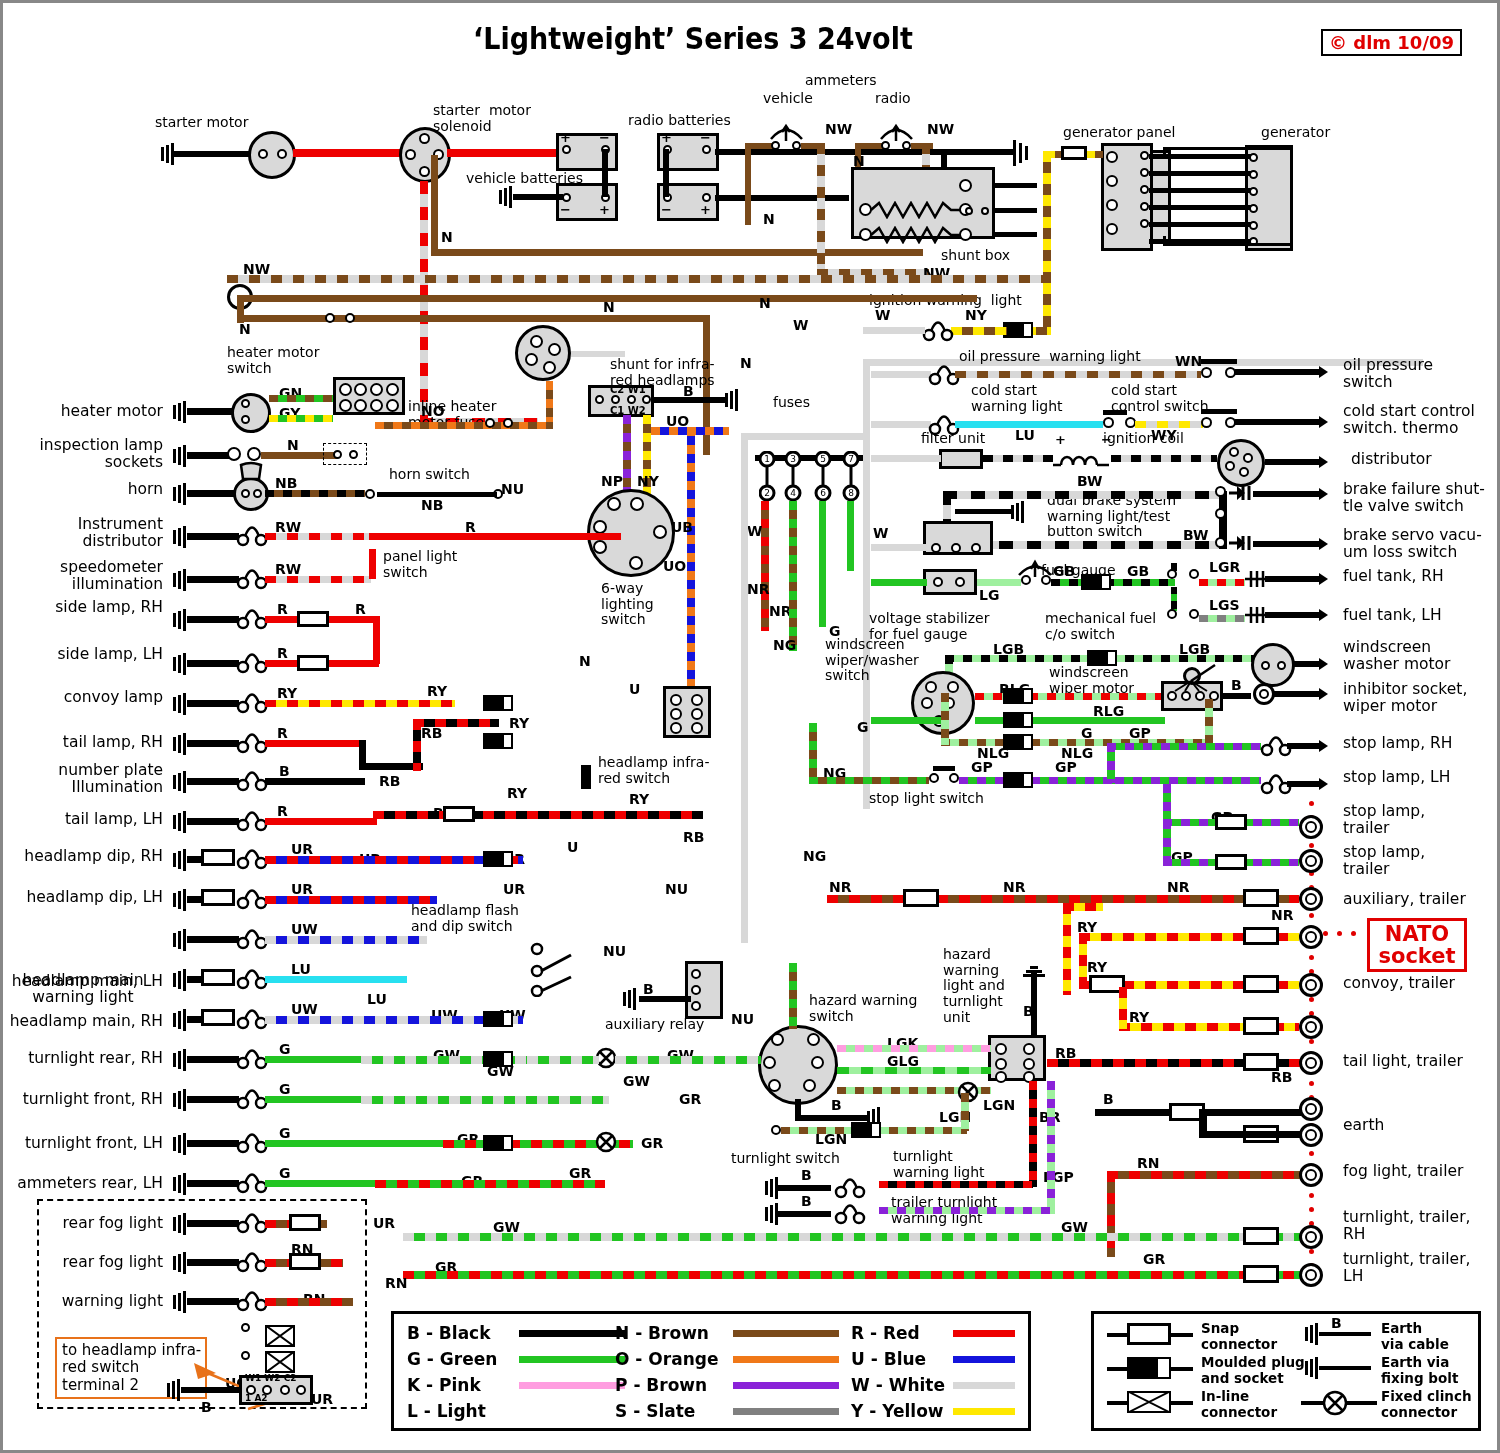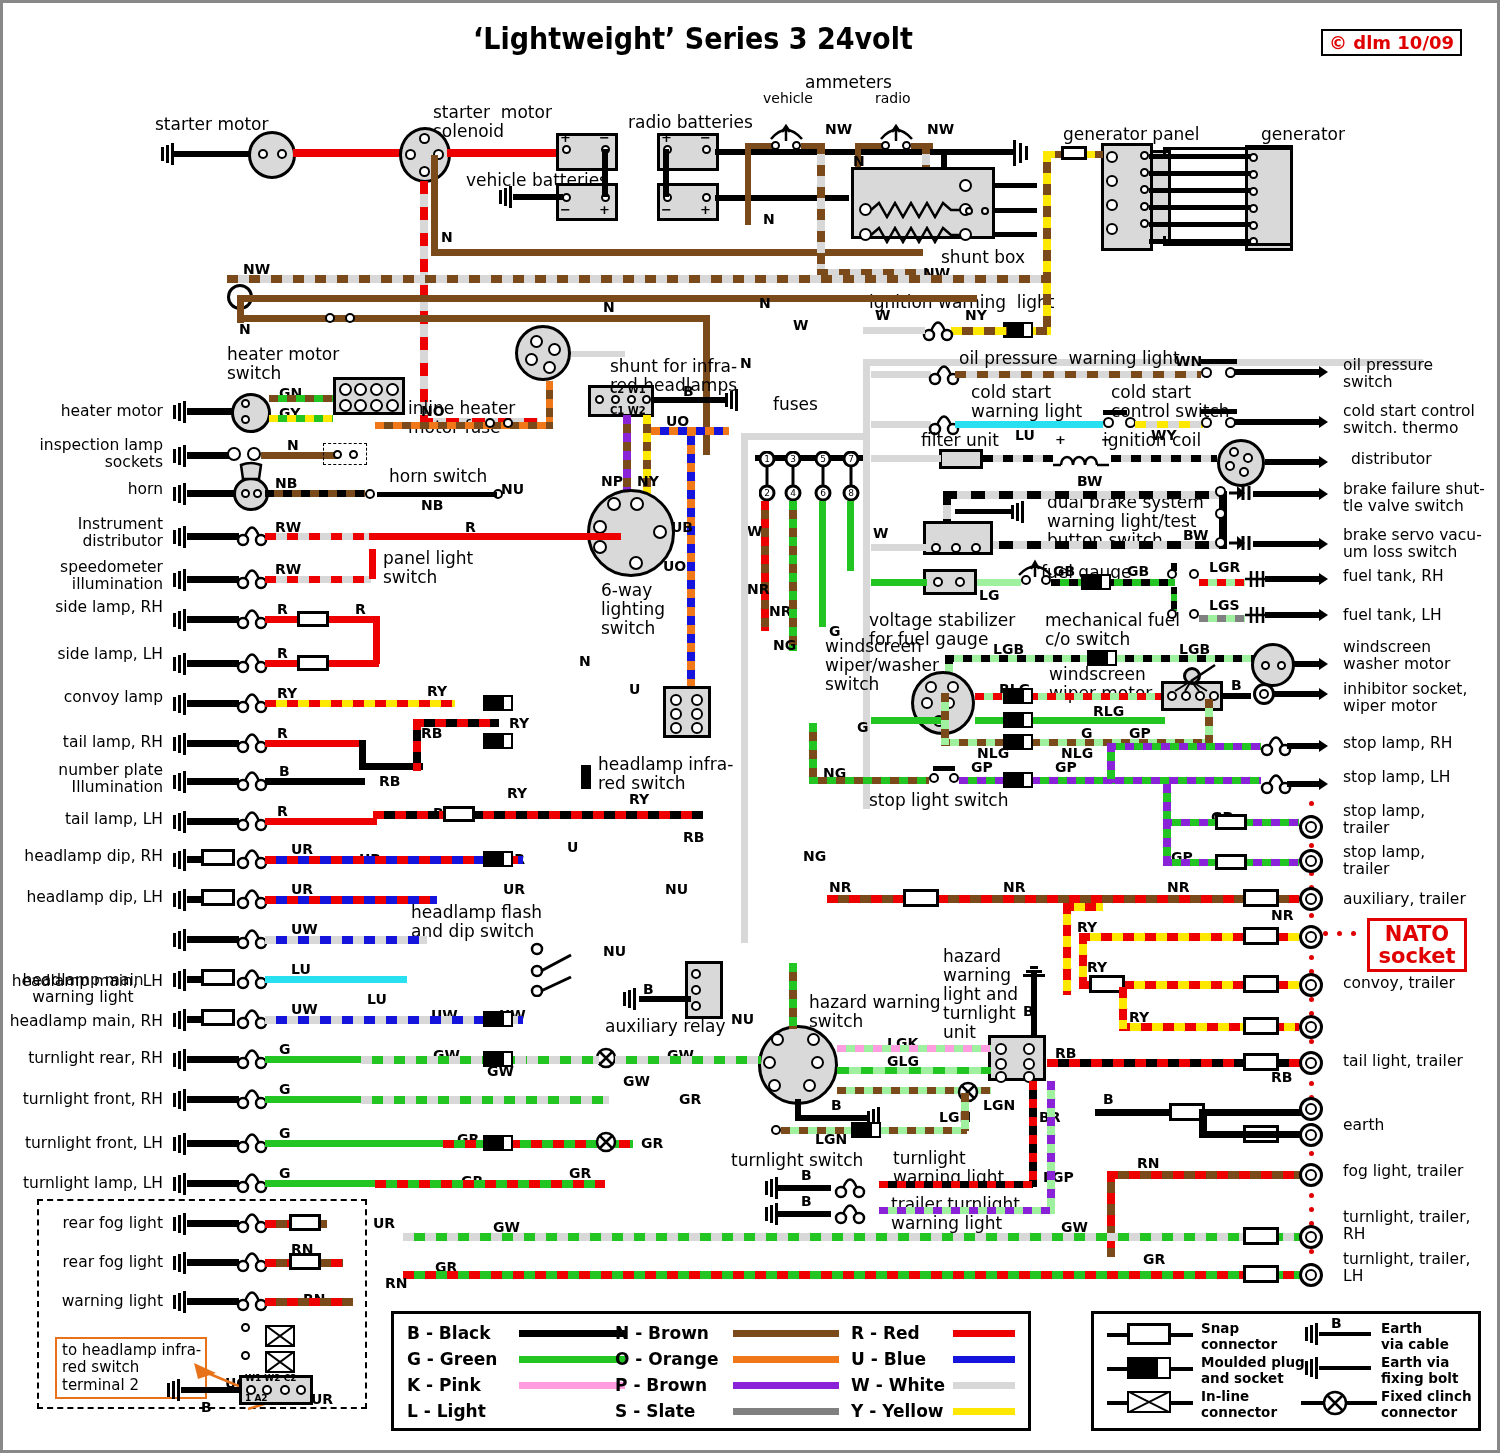--- a/index.html
+++ b/index.html
@@ -1,18 +1,18 @@
 <!DOCTYPE html>
 <html><head>
 <meta charset="utf-8">
 <style>
   html,body{margin:0;padding:0;background:#fff;}
   body{font-family:"DejaVu Sans","Liberation Sans",sans-serif;}
   #page{position:relative;width:1500px;height:1453px;background:#fff;border:3px solid #888;box-sizing:border-box;overflow:hidden;}
-  .t{position:absolute;font-size:17px;color:#000;line-height:1.12;white-space:pre;}
+  .t{position:absolute;font-size:14px;color:#000;line-height:1.12;white-space:pre;}
   .tb{font-weight:bold;}
   .lbl{position:absolute;font-size:15.5px;color:#000;text-align:right;line-height:1.1;white-space:pre;}
   .rlbl{position:absolute;font-size:15.5px;color:#000;text-align:left;line-height:1.1;white-space:pre;}
   .code{position:absolute;font-size:14px;font-weight:bold;color:#000;white-space:pre;}
   .title{position:absolute;font-size:30px;font-weight:bold;color:#000;white-space:pre;font-family:"DejaVu Sans Condensed","DejaVu Sans",sans-serif;}
   .copy{position:absolute;border:2px solid #000;color:#e00000;font-weight:bold;font-size:18px;padding:1px 6px;background:#fff;}
   .w{position:absolute;}           
   .box{position:absolute;border:3px solid #000;background:#d9d9d9;box-sizing:border-box;}
   .wbox{position:absolute;border:3px solid #000;background:#fff;box-sizing:border-box;}
   .circ{position:absolute;border:3px solid #000;background:#d9d9d9;border-radius:50%;box-sizing:border-box;}
@@ -862,21 +862,21 @@
   <div class="lbl" style="left:0;top:808px;width:160px;">tail lamp, LH</div>
   <div class="lbl" style="left:0;top:845px;width:160px;">headlamp dip, RH</div>
   <div class="lbl" style="left:0;top:886px;width:160px;">headlamp dip, LH</div>
   <div class="lbl" style="left:0;top:969px;width:160px;text-align:center;">headlamp main
 warning light</div>
   <div class="lbl" style="left:0;top:970px;width:160px;">headlamp main, LH</div>
   <div class="lbl" style="left:0;top:1010px;width:160px;">headlamp main, RH</div>
   <div class="lbl" style="left:0;top:1047px;width:160px;">turnlight rear, RH</div>
   <div class="lbl" style="left:0;top:1088px;width:160px;">turnlight front, RH</div>
   <div class="lbl" style="left:0;top:1132px;width:160px;">turnlight front, LH</div>
-  <div class="lbl" style="left:0;top:1172px;width:160px;">turnlight lamp, LH</div>
+  <div class="lbl" style="left:0;top:1172px;width:160px;">ammeters rear, LH</div>
   <div class="lbl" style="left:0;top:1212px;width:160px;">rear fog light</div>
   <div class="lbl" style="left:0;top:1251px;width:160px;">rear fog light</div>
   <div class="lbl" style="left:0;top:1290px;width:160px;">warning light</div>
 
   <div class="earth" style="left:170px;top:398px;width:16px;height:22px;">
       <i style="left:0;top:4px;width:3px;height:14px;"></i>
       <i style="left:5px;top:2px;width:3px;height:18px;"></i>
       <i style="left:10px;top:0;width:3px;height:22px;"></i>
     </div>
   <div class="w" style="left:184px;top:405px;width:46px;height:7px;background:#000;"></div>

